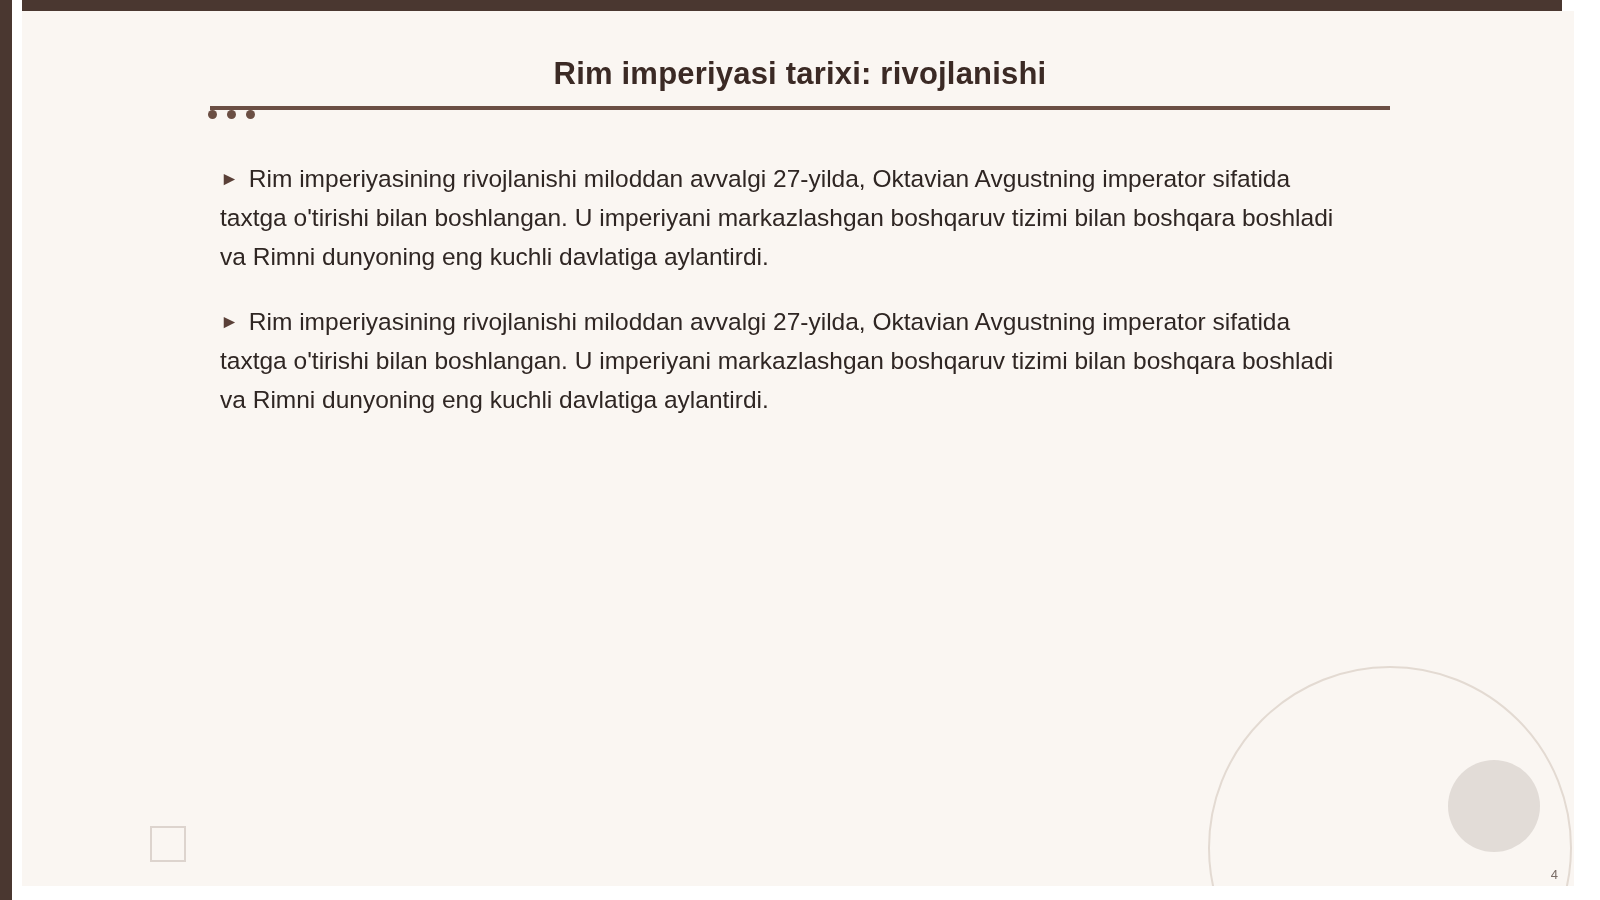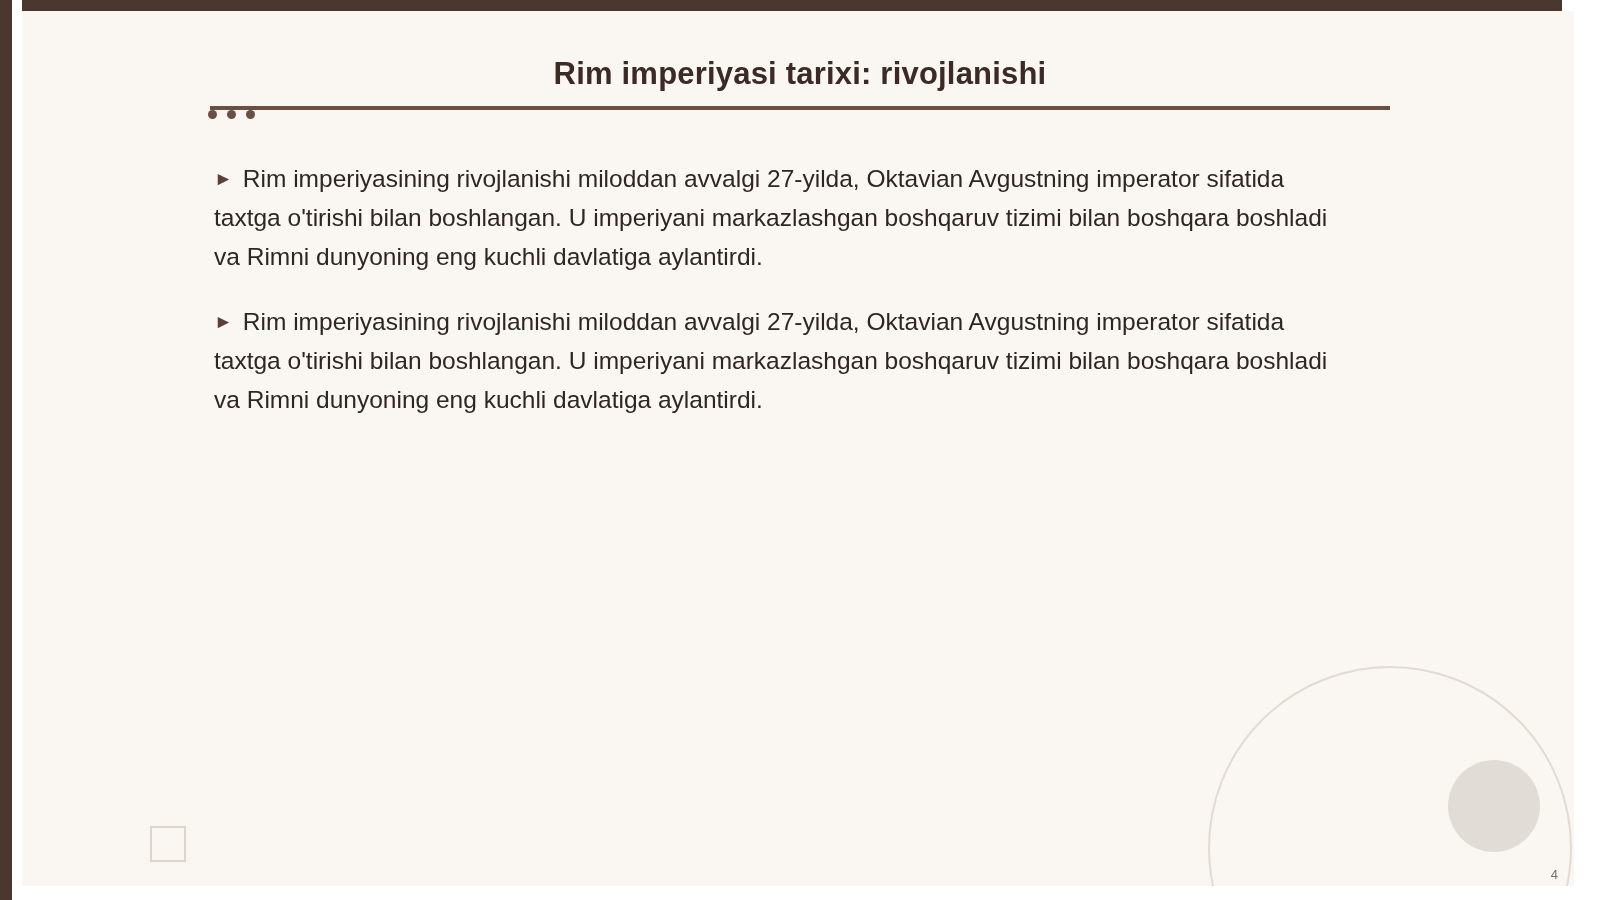--- a/index.html
+++ b/index.html
@@ -150,21 +150,21 @@
     display: block;
     width: 9px;
     height: 9px;
     border-radius: 50%;
     background: #6b4f44;
   }
 
   
   .content {
     position: absolute;
-    left: 214px;
+    left: 220px;
     top: 134px;
     width: 1120px;
     z-index: 3;
   }
   .para {
     position: relative;
     font-size: 24.5px;
     line-height: 39px;
     color: #2f2623;
     margin-bottom: 26px;

